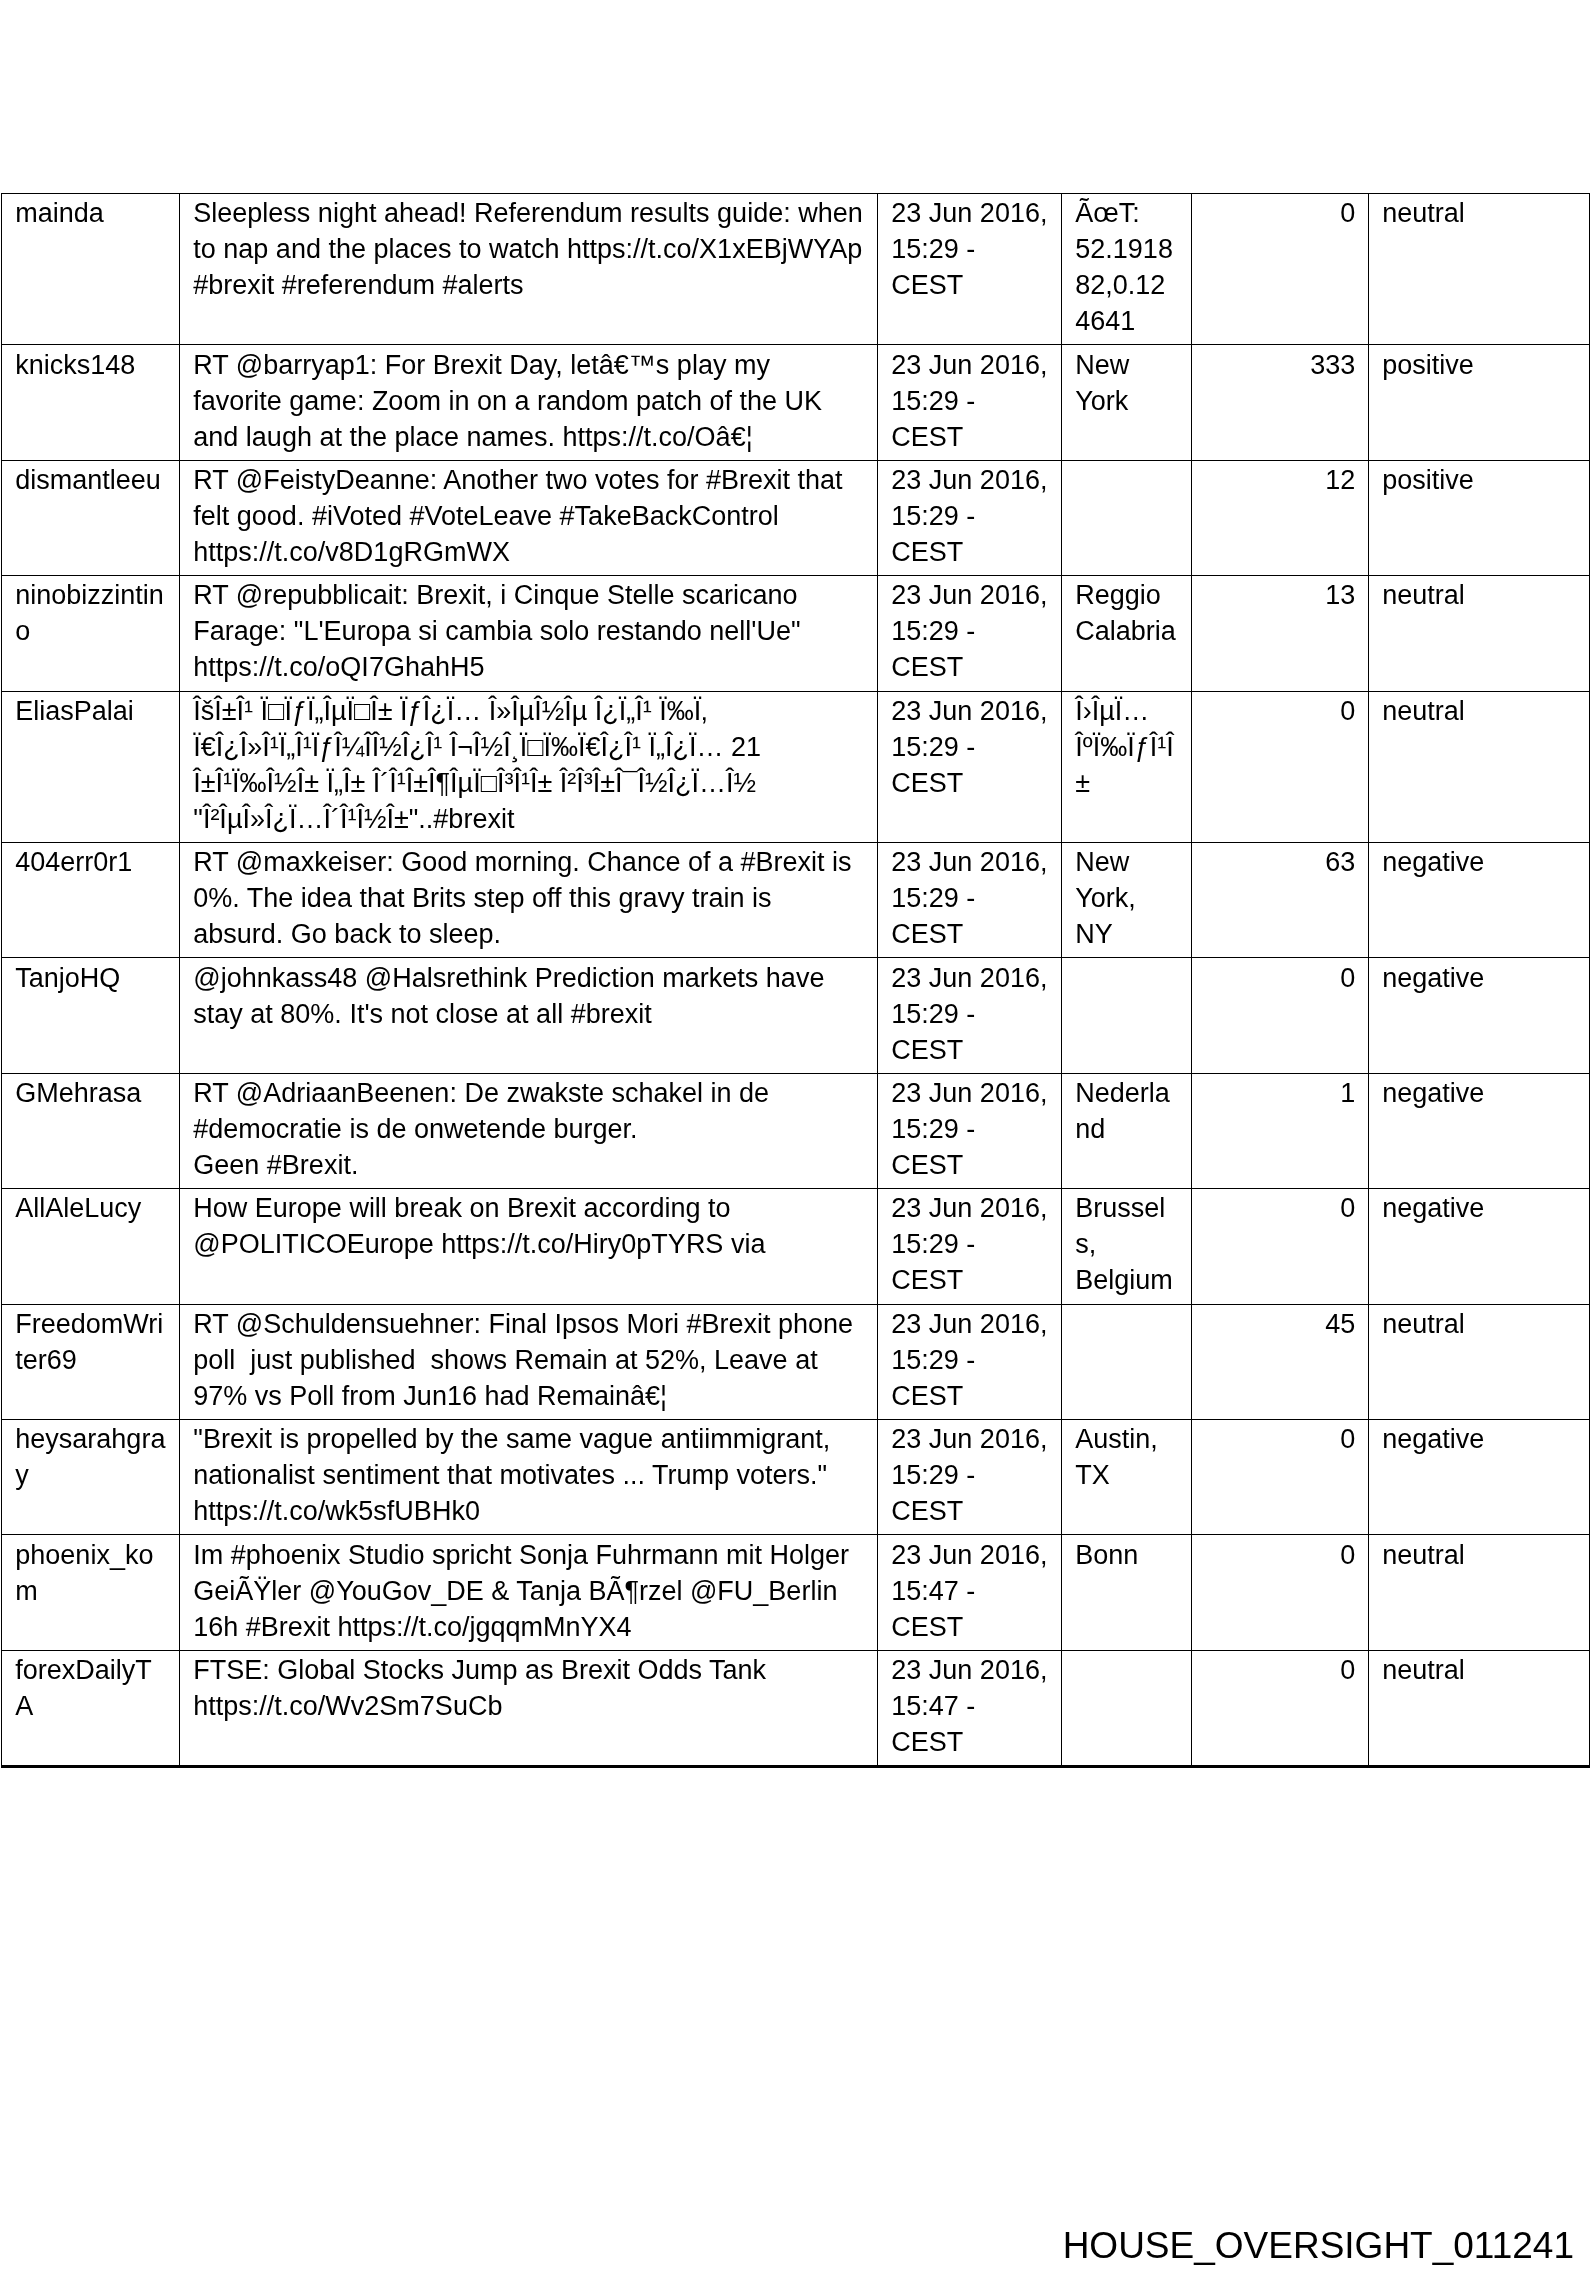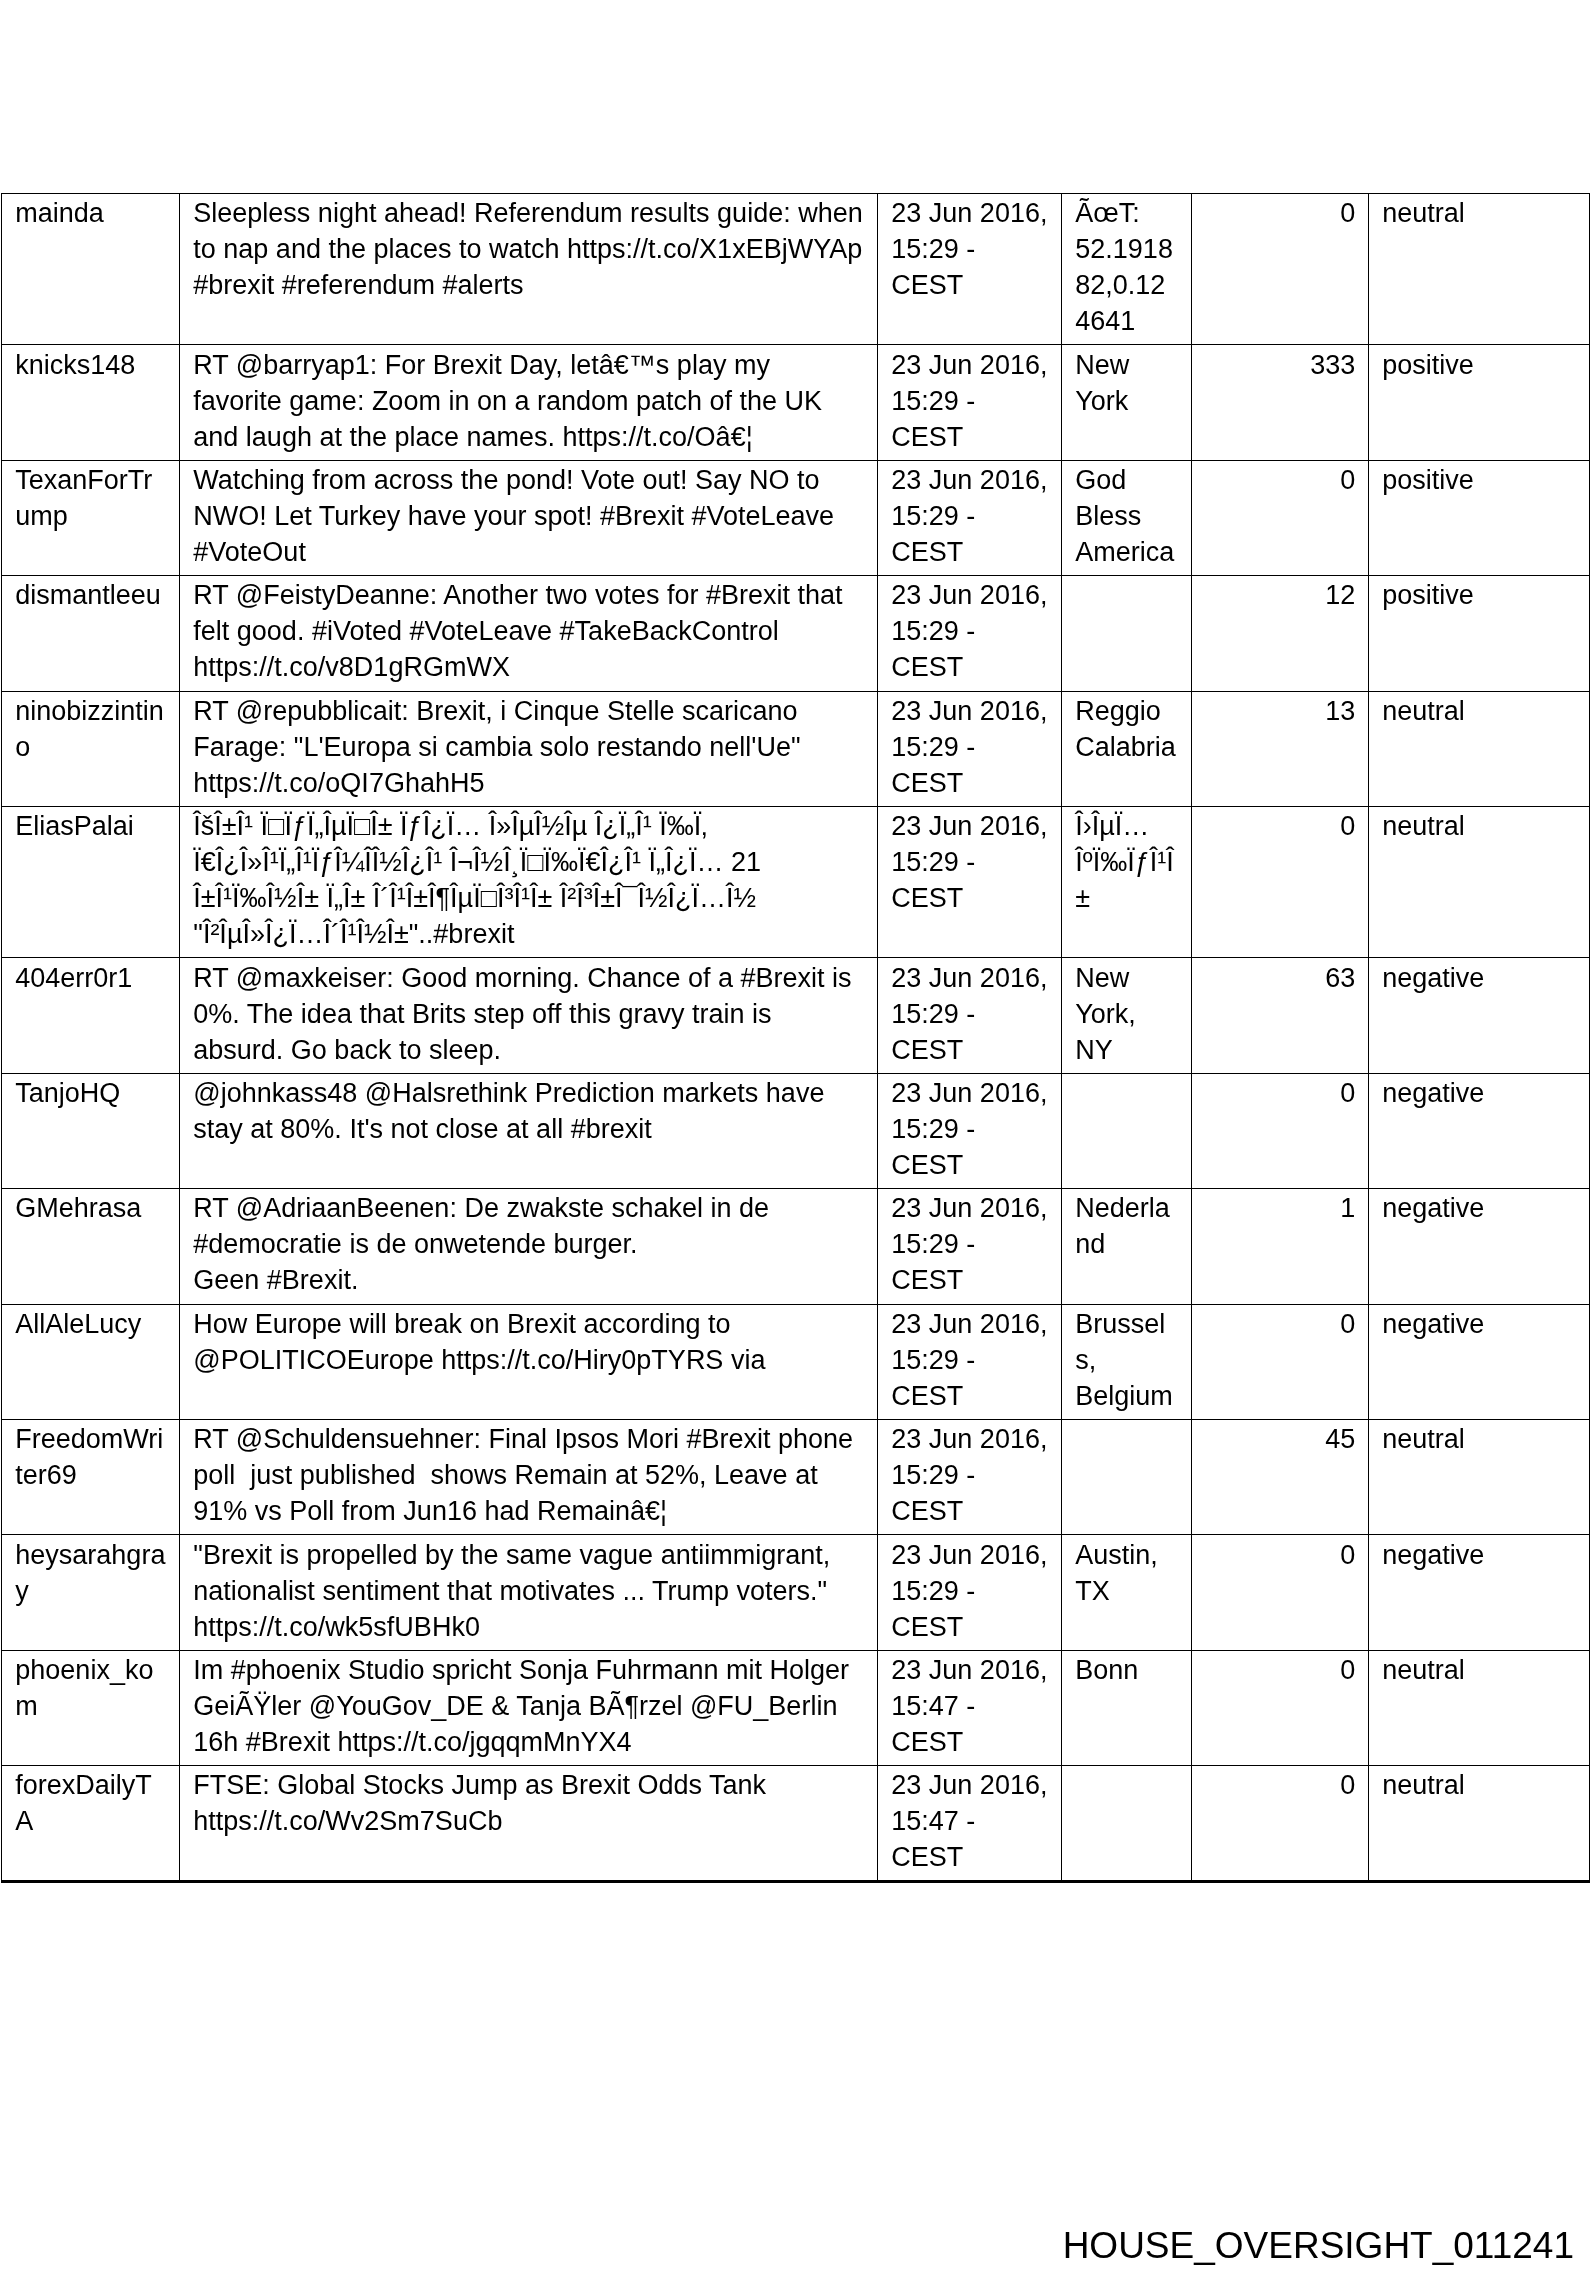--- a/index.html
+++ b/index.html
@@ -75,28 +75,20 @@
         </tr>
         <tr>
           <td class="col-username">knicks148</td>
           <td class="col-tweet">RT @barryap1: For Brexit Day, letâ€™s play my favorite game: Zoom in on a random patch of the UK and laugh at the place names. https://t.co/Oâ€¦</td>
           <td class="col-datetime">23 Jun 2016, 15:29 - CEST</td>
           <td class="col-location">New York</td>
           <td class="col-count">333</td>
           <td class="col-sentiment">positive</td>
         </tr>
         <tr>
-          <td class="col-username">TexanForTrump</td>
-          <td class="col-tweet">Watching from across the pond! Vote out! Say NO to NWO! Let Turkey have your spot! #Brexit #VoteLeave #VoteOut</td>
-          <td class="col-datetime">23 Jun 2016, 15:29 - CEST</td>
-          <td class="col-location">God Bless America</td>
-          <td class="col-count">0</td>
-          <td class="col-sentiment">positive</td>
-        </tr>
-        <tr>
           <td class="col-username">dismantleeu</td>
           <td class="col-tweet">RT @FeistyDeanne: Another two votes for #Brexit that felt good. #iVoted #VoteLeave #TakeBackControl https://t.co/v8D1gRGmWX</td>
           <td class="col-datetime">23 Jun 2016, 15:29 - CEST</td>
           <td class="col-location"></td>
           <td class="col-count">12</td>
           <td class="col-sentiment">positive</td>
         </tr>
         <tr>
           <td class="col-username">ninobizzintino</td>
           <td class="col-tweet">RT @repubblicait: Brexit, i Cinque Stelle scaricano Farage: "L'Europa si cambia solo restando nell'Ue" https://t.co/oQI7GhahH5</td>
@@ -144,21 +136,21 @@
         <tr>
           <td class="col-username">AllAleLucy</td>
           <td class="col-tweet">How Europe will break on Brexit according to @POLITICOEurope https://t.co/Hiry0pTYRS via</td>
           <td class="col-datetime">23 Jun 2016, 15:29 - CEST</td>
           <td class="col-location">Brussels, Belgium</td>
           <td class="col-count">0</td>
           <td class="col-sentiment">negative</td>
         </tr>
         <tr>
           <td class="col-username">FreedomWriter69</td>
-          <td class="col-tweet">RT @Schuldensuehner: Final Ipsos Mori #Brexit phone poll  just published  shows Remain at 52%, Leave at 91% vs Poll from Jun16 had Remainâ€¦</td>
+          <td class="col-tweet">RT @Schuldensuehner: Final Ipsos Mori #Brexit phone poll  just published  shows Remain at 52%, Leave at 97% vs Poll from Jun16 had Remainâ€¦</td>
           <td class="col-datetime">23 Jun 2016, 15:29 - CEST</td>
           <td class="col-location"></td>
           <td class="col-count">45</td>
           <td class="col-sentiment">neutral</td>
         </tr>
         <tr>
           <td class="col-username">heysarahgray</td>
           <td class="col-tweet">"Brexit is propelled by the same vague antiimmigrant, nationalist sentiment that motivates ... Trump voters." https://t.co/wk5sfUBHk0</td>
           <td class="col-datetime">23 Jun 2016, 15:29 - CEST</td>
           <td class="col-location">Austin, TX</td>

